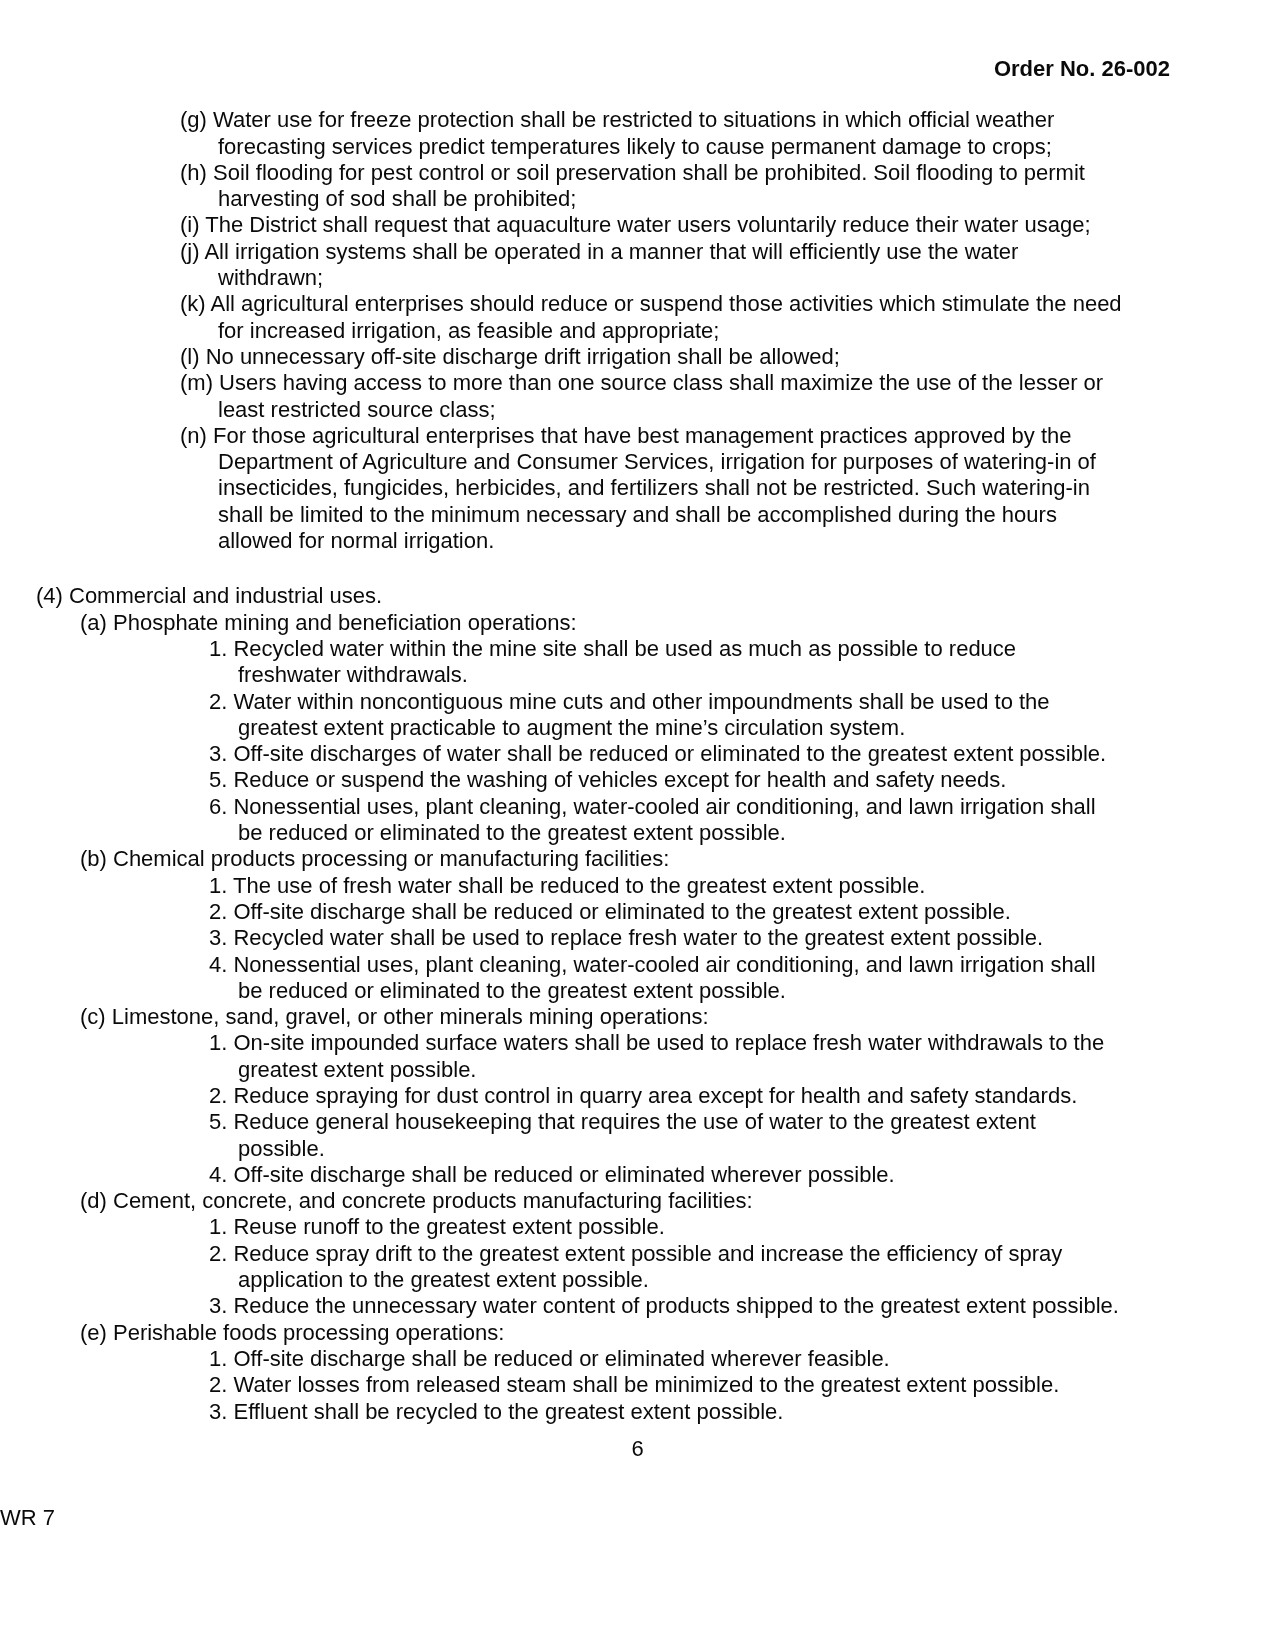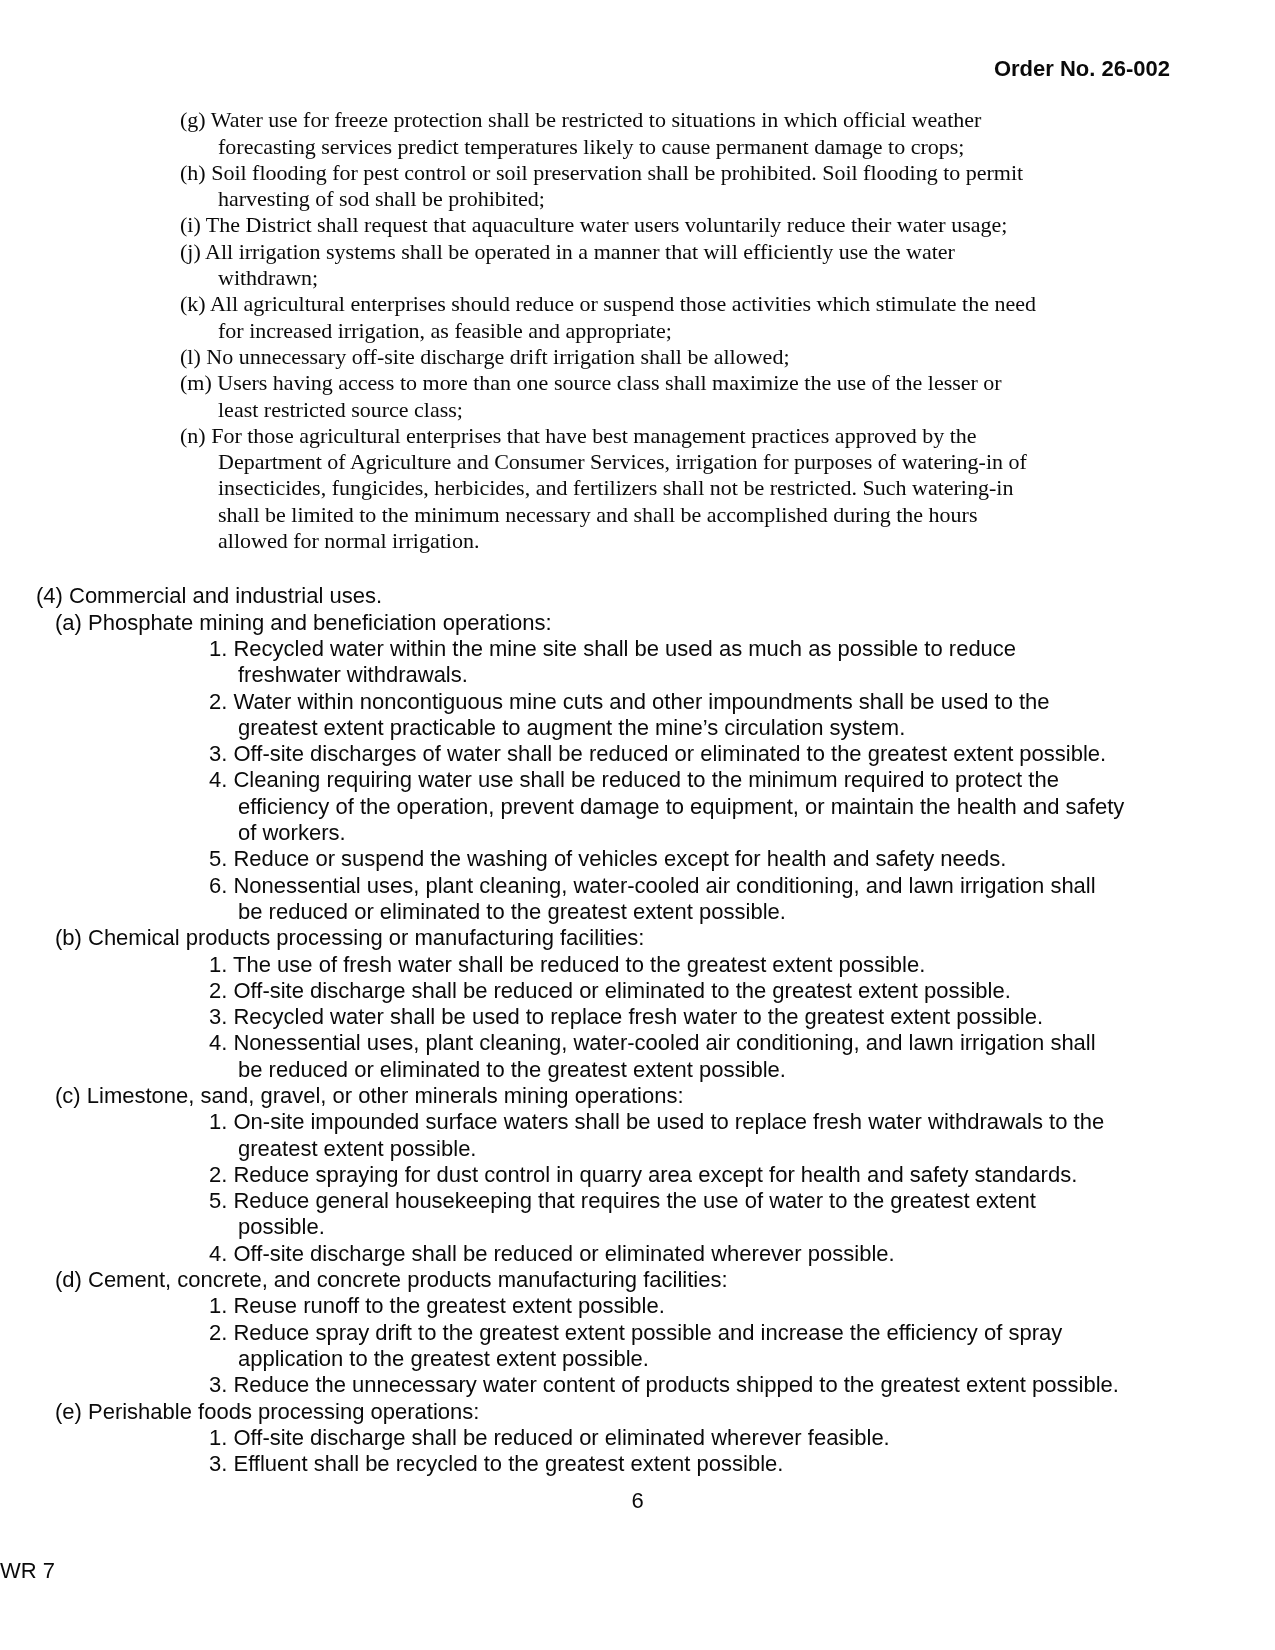--- a/index.html
+++ b/index.html
@@ -18,29 +18,28 @@
     margin-top: 56px;
     padding-right: 105px;
     text-align: right;
     font-weight: bold;
   }
   .content { margin-top: 25px; }
   .content div { white-space: pre-line; }
   .g-item {
     margin-left: 218px;
     text-indent: -38px;
-    font-family: Liberation Serif, serif;
   }
   .sec4-heading {
     margin-top: 29px;
     margin-left: 72px;
     text-indent: -36px;
   }
   .sub-title {
-    margin-left: 93px;
+    margin-left: 118px;
     text-indent: -38px;
   }
   .num-item {
     margin-left: 238px;
     text-indent: -29px;
   }
   .pageno {
     margin-top: 11px;
     text-align: center;
   }
@@ -77,23 +76,20 @@
 allowed for normal irrigation.</div>
 
     <div class="sec4-heading">(4) Commercial and industrial uses.</div>
 
     <div class="sub-title">(a) Phosphate mining and beneficiation operations:</div>
     <div class="num-item">1. Recycled water within the mine site shall be used as much as possible to reduce
 freshwater withdrawals.</div>
     <div class="num-item">2. Water within noncontiguous mine cuts and other impoundments shall be used to the
 greatest extent practicable to augment the mine’s circulation system.</div>
     <div class="num-item">3. Off-site discharges of water shall be reduced or eliminated to the greatest extent possible.</div>
-    <div class="num-item">4. Cleaning requiring water use shall be reduced to the minimum required to protect the
-efficiency of the operation, prevent damage to equipment, or maintain the health and safety
-of workers.</div>
     <div class="num-item">5. Reduce or suspend the washing of vehicles except for health and safety needs.</div>
     <div class="num-item">6. Nonessential uses, plant cleaning, water-cooled air conditioning, and lawn irrigation shall
 be reduced or eliminated to the greatest extent possible.</div>
 
     <div class="sub-title">(b) Chemical products processing or manufacturing facilities:</div>
     <div class="num-item">1. The use of fresh water shall be reduced to the greatest extent possible.</div>
     <div class="num-item">2. Off-site discharge shall be reduced or eliminated to the greatest extent possible.</div>
     <div class="num-item">3. Recycled water shall be used to replace fresh water to the greatest extent possible.</div>
     <div class="num-item">4. Nonessential uses, plant cleaning, water-cooled air conditioning, and lawn irrigation shall
 be reduced or eliminated to the greatest extent possible.</div>
@@ -107,20 +103,21 @@
     <div class="num-item">4. Off-site discharge shall be reduced or eliminated wherever possible.</div>
 
     <div class="sub-title">(d) Cement, concrete, and concrete products manufacturing facilities:</div>
     <div class="num-item">1. Reuse runoff to the greatest extent possible.</div>
     <div class="num-item">2. Reduce spray drift to the greatest extent possible and increase the efficiency of spray
 application to the greatest extent possible.</div>
     <div class="num-item">3. Reduce the unnecessary water content of products shipped to the greatest extent possible.</div>
 
     <div class="sub-title">(e) Perishable foods processing operations:</div>
     <div class="num-item">1. Off-site discharge shall be reduced or eliminated wherever feasible.</div>
+    <div class="num-item">2. Water losses from released steam shall be minimized to the greatest extent possible.</div>
     <div class="num-item">3. Effluent shall be recycled to the greatest extent possible.</div>
 
   </div>
 
   <div class="pageno">6</div>
   <div class="wr-ref">WR 7</div>
 
 </div>
 
 </body></html>

